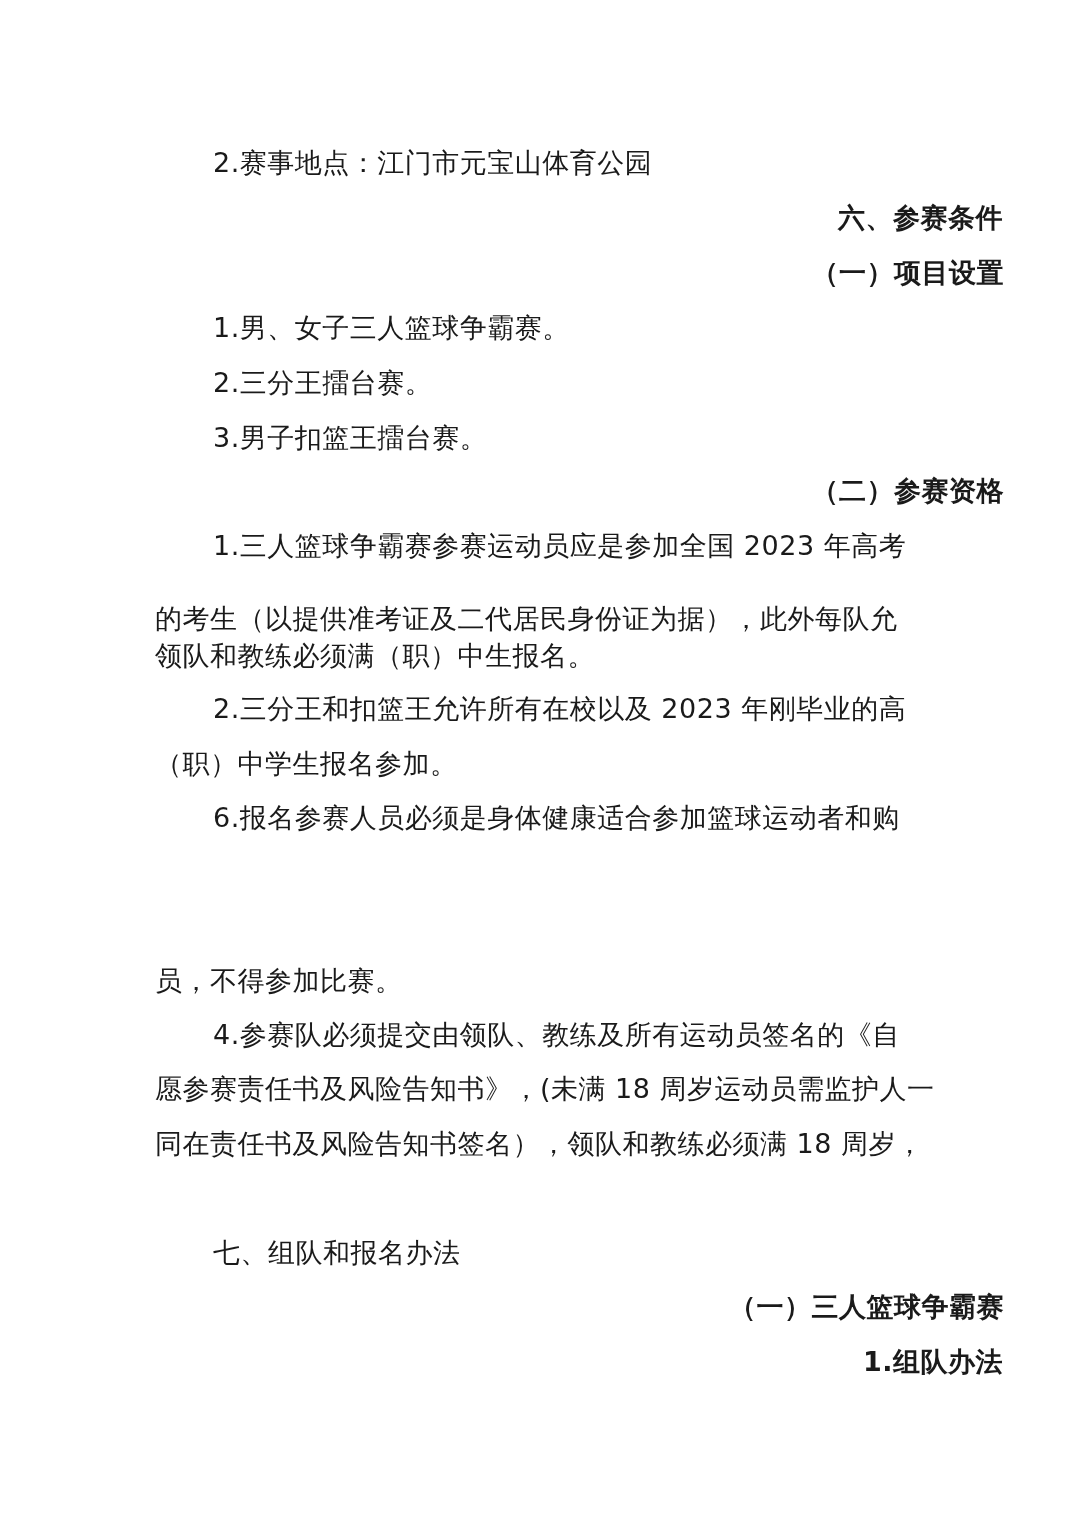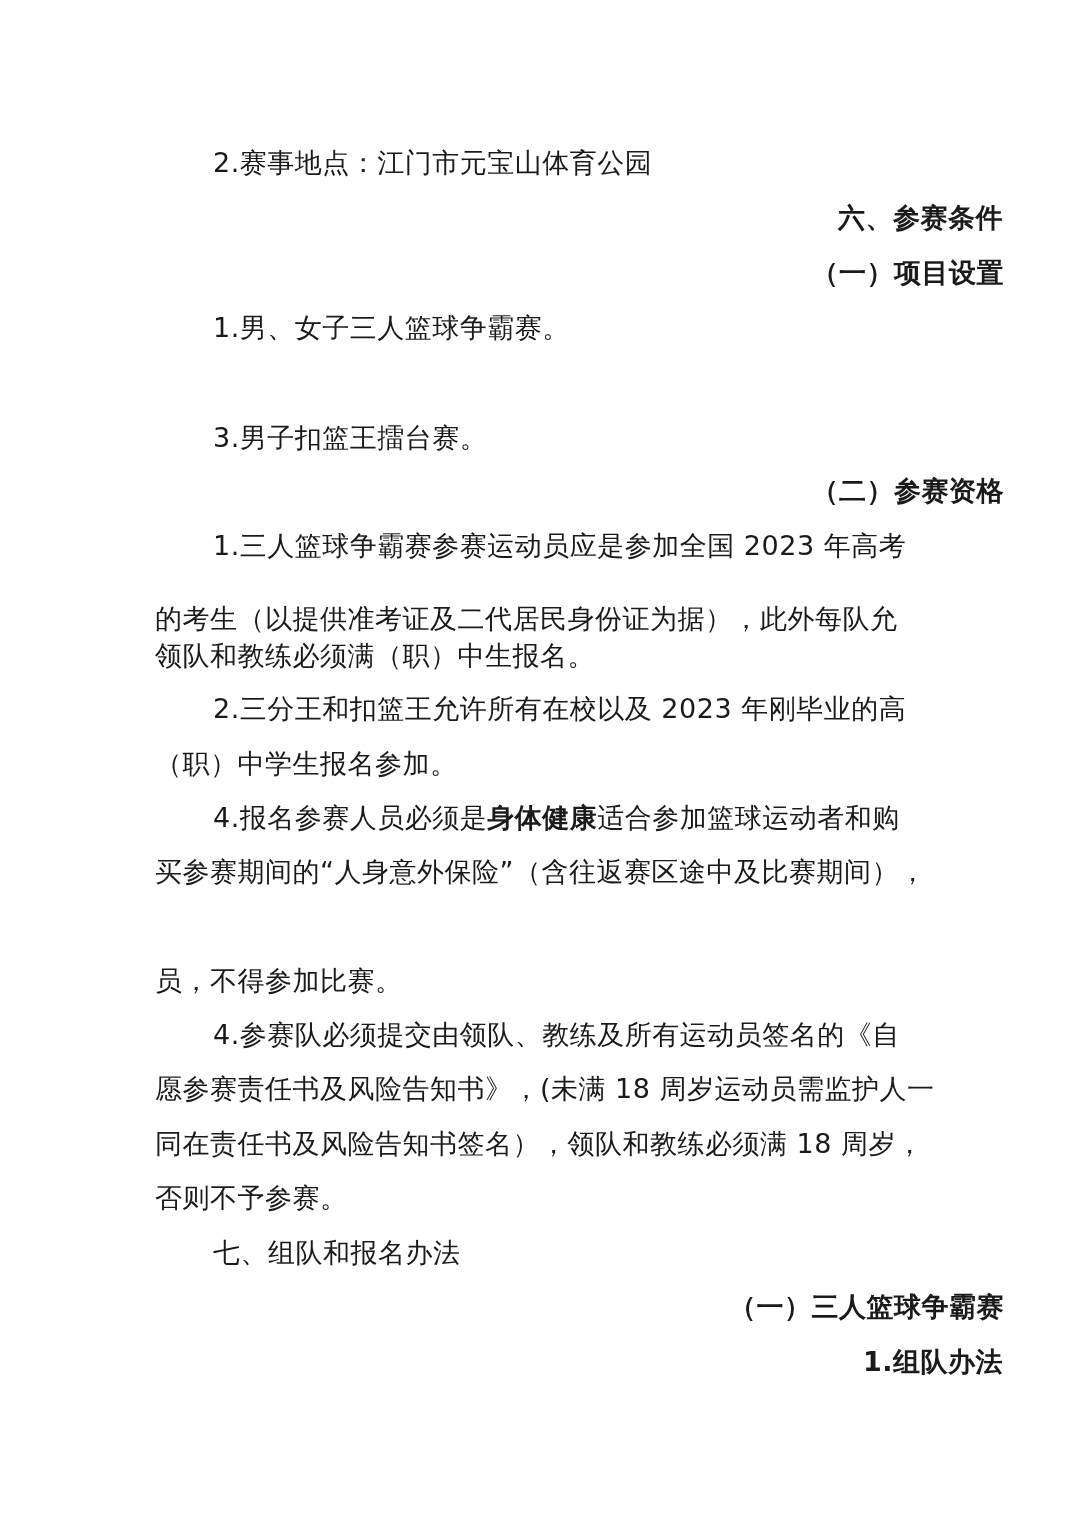--- a/index.html
+++ b/index.html
@@ -3,49 +3,48 @@
 <meta charset="utf-8">
 <style>
   html, body { margin: 0; padding: 0; background: #ffffff; }
   body { width: 1080px; height: 1526px; position: relative; overflow: hidden;
          font-family: "DejaVu Sans", "Liberation Sans", sans-serif; color: #1a1a1a; }
   .page { position: absolute; left: 0; top: 0; width: 1025px; height: 1526px; }
   .line { position: absolute; left: 155px; width: 790px; font-size: 27px; line-height: 40px; white-space: nowrap; letter-spacing: 0.5px; }
   .ind1 { left: 213px; }
   .ind-paren { left: 214px; }
   .bold { font-weight: bold; text-align: right; }
-  b.em { font-weight: bold; margin-top: 44px; }
+  b.em { font-weight: normal; margin-top: 44px; }
 </style>
 </head>
 <body>
 
 <div class="page">
   <div class="line ind1" style="top:143px">2.赛事地点：江门市元宝山体育公园</div>
 
   <div class="line ind1 bold" style="top:198px">六、参赛条件</div>
   <div class="line ind-paren bold" style="top:253px">（一）项目设置</div>
   <div class="line ind1" style="top:308px">1.男、女子三人篮球争霸赛。</div>
+  <div class="line ind1" style="top:363px">2.三分王擂台赛。</div>
   <div class="line ind1" style="top:418px">3.男子扣篮王擂台赛。</div>
 
   <div class="line ind-paren bold" style="top:471px">（二）参赛资格</div>
 
   <div class="line ind1" style="top:526px">1.三人篮球争霸赛参赛运动员应是参加全国 2023 年高考</div>
   <div class="line" style="top:599px">的考生（以提供准考证及二代居民身份证为据），此外每队允</div>
   <div class="line" style="top:636px">领队和教练必须满（职）中生报名。</div>
 
   <div class="line ind1" style="top:689px">2.三分王和扣篮王允许所有在校以及 2023 年刚毕业的高</div>
   <div class="line" style="top:744px">（职）中学生报名参加。</div>
 
   <div class="line ind1" style="top:798px">
-    <span>4.报名参赛人员必须是</span><b class="em">身体健康</b><span>适合参加篮球运动者和购</span>
+    <span>6.报名参赛人员必须是</span><b class="em">身体健康</b><span>适合参加篮球运动者和购</span>
   </div>
-  <div class="line" style="top:852px">买参赛期间的“人身意外保险”（含往返赛区途中及比赛期间），</div>
   <div class="line" style="top:961px">员，不得参加比赛。</div>
 
   <div class="line ind1" style="top:1015px">4.参赛队必须提交由领队、教练及所有运动员签名的《自</div>
   <div class="line" style="top:1069px">愿参赛责任书及风险告知书》，(未满 18 周岁运动员需监护人一</div>
   <div class="line" style="top:1124px">同在责任书及风险告知书签名），领队和教练必须满 18 周岁，</div>
-  <div class="line" style="top:1178px">否则不予参赛。</div>
 
   <div class="line ind-paren bold" style="top:1287px">（一）三人篮球争霸赛</div>
   <div class="line ind1" style="top:1233px">七、组队和报名办法</div>
   <div class="line ind1 bold" style="top:1342px">1.组队办法</div>
 </div>
 
 </body></html>

